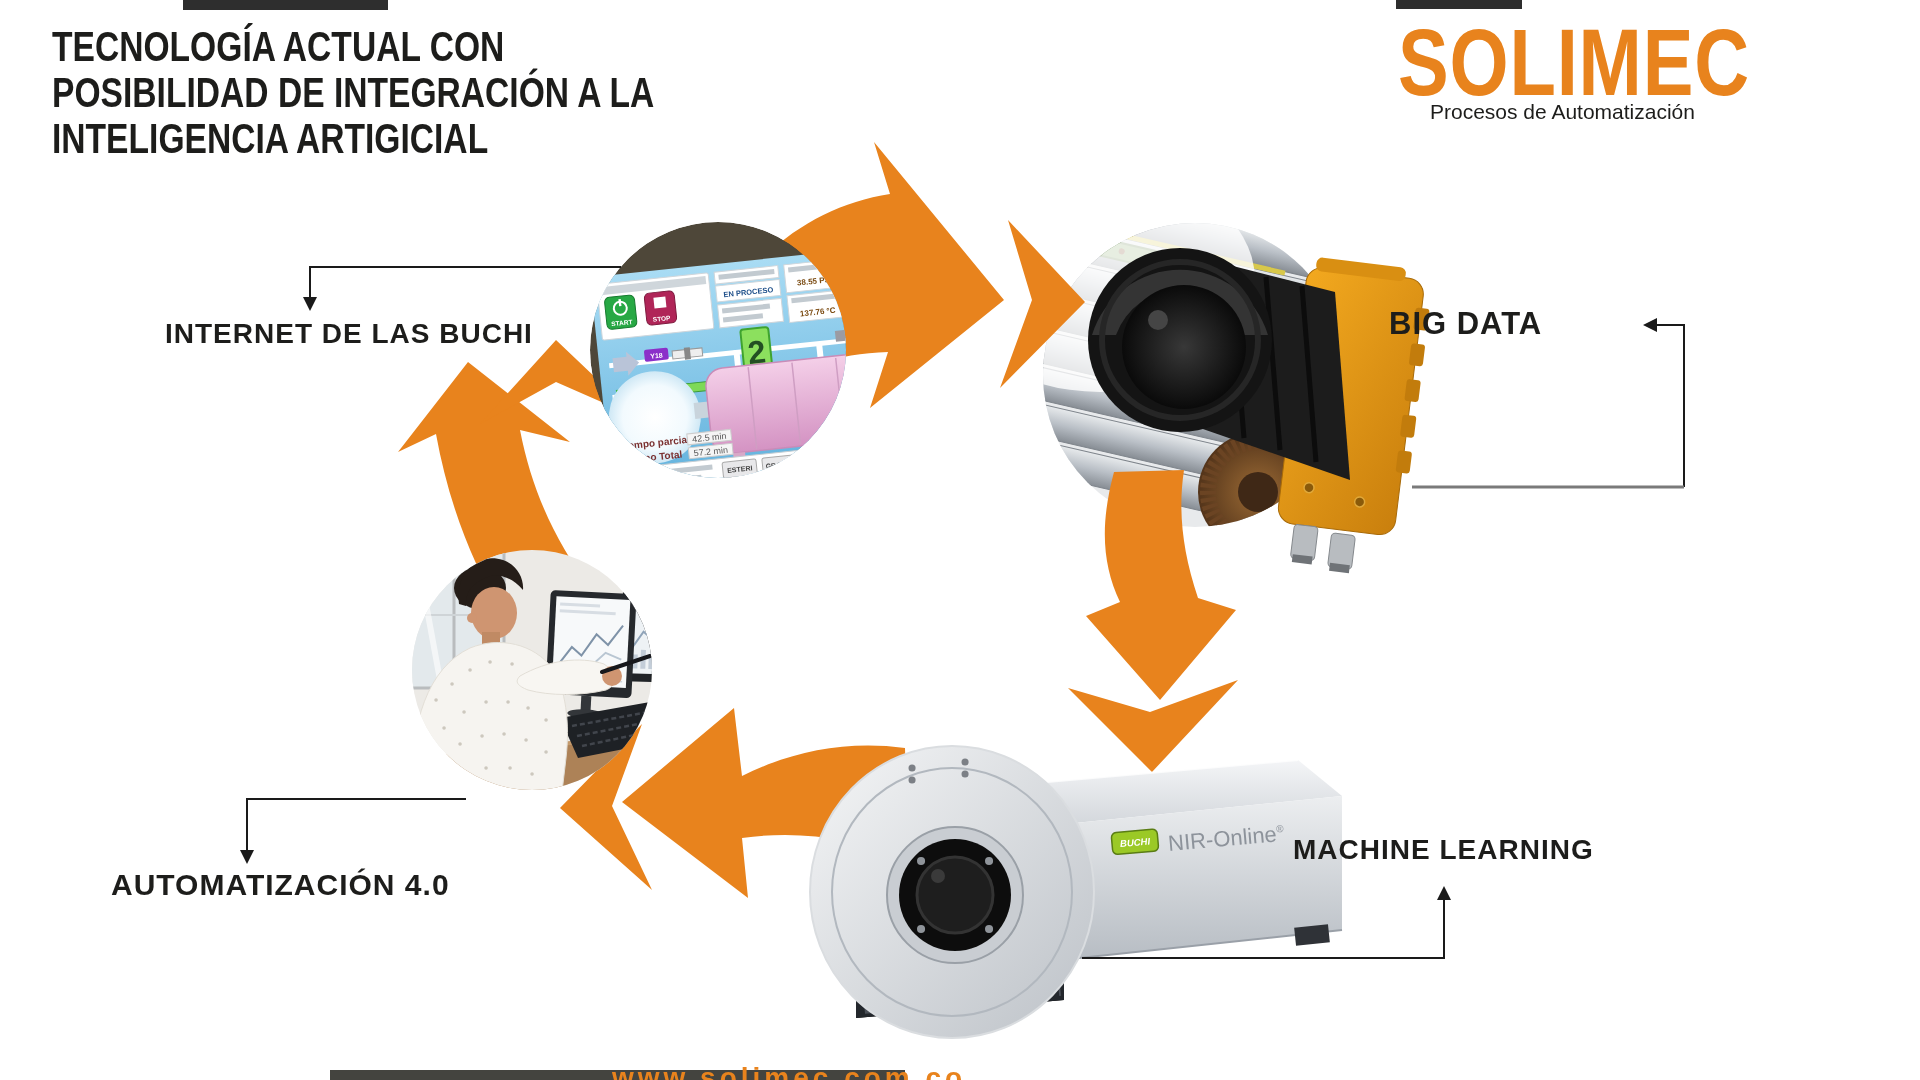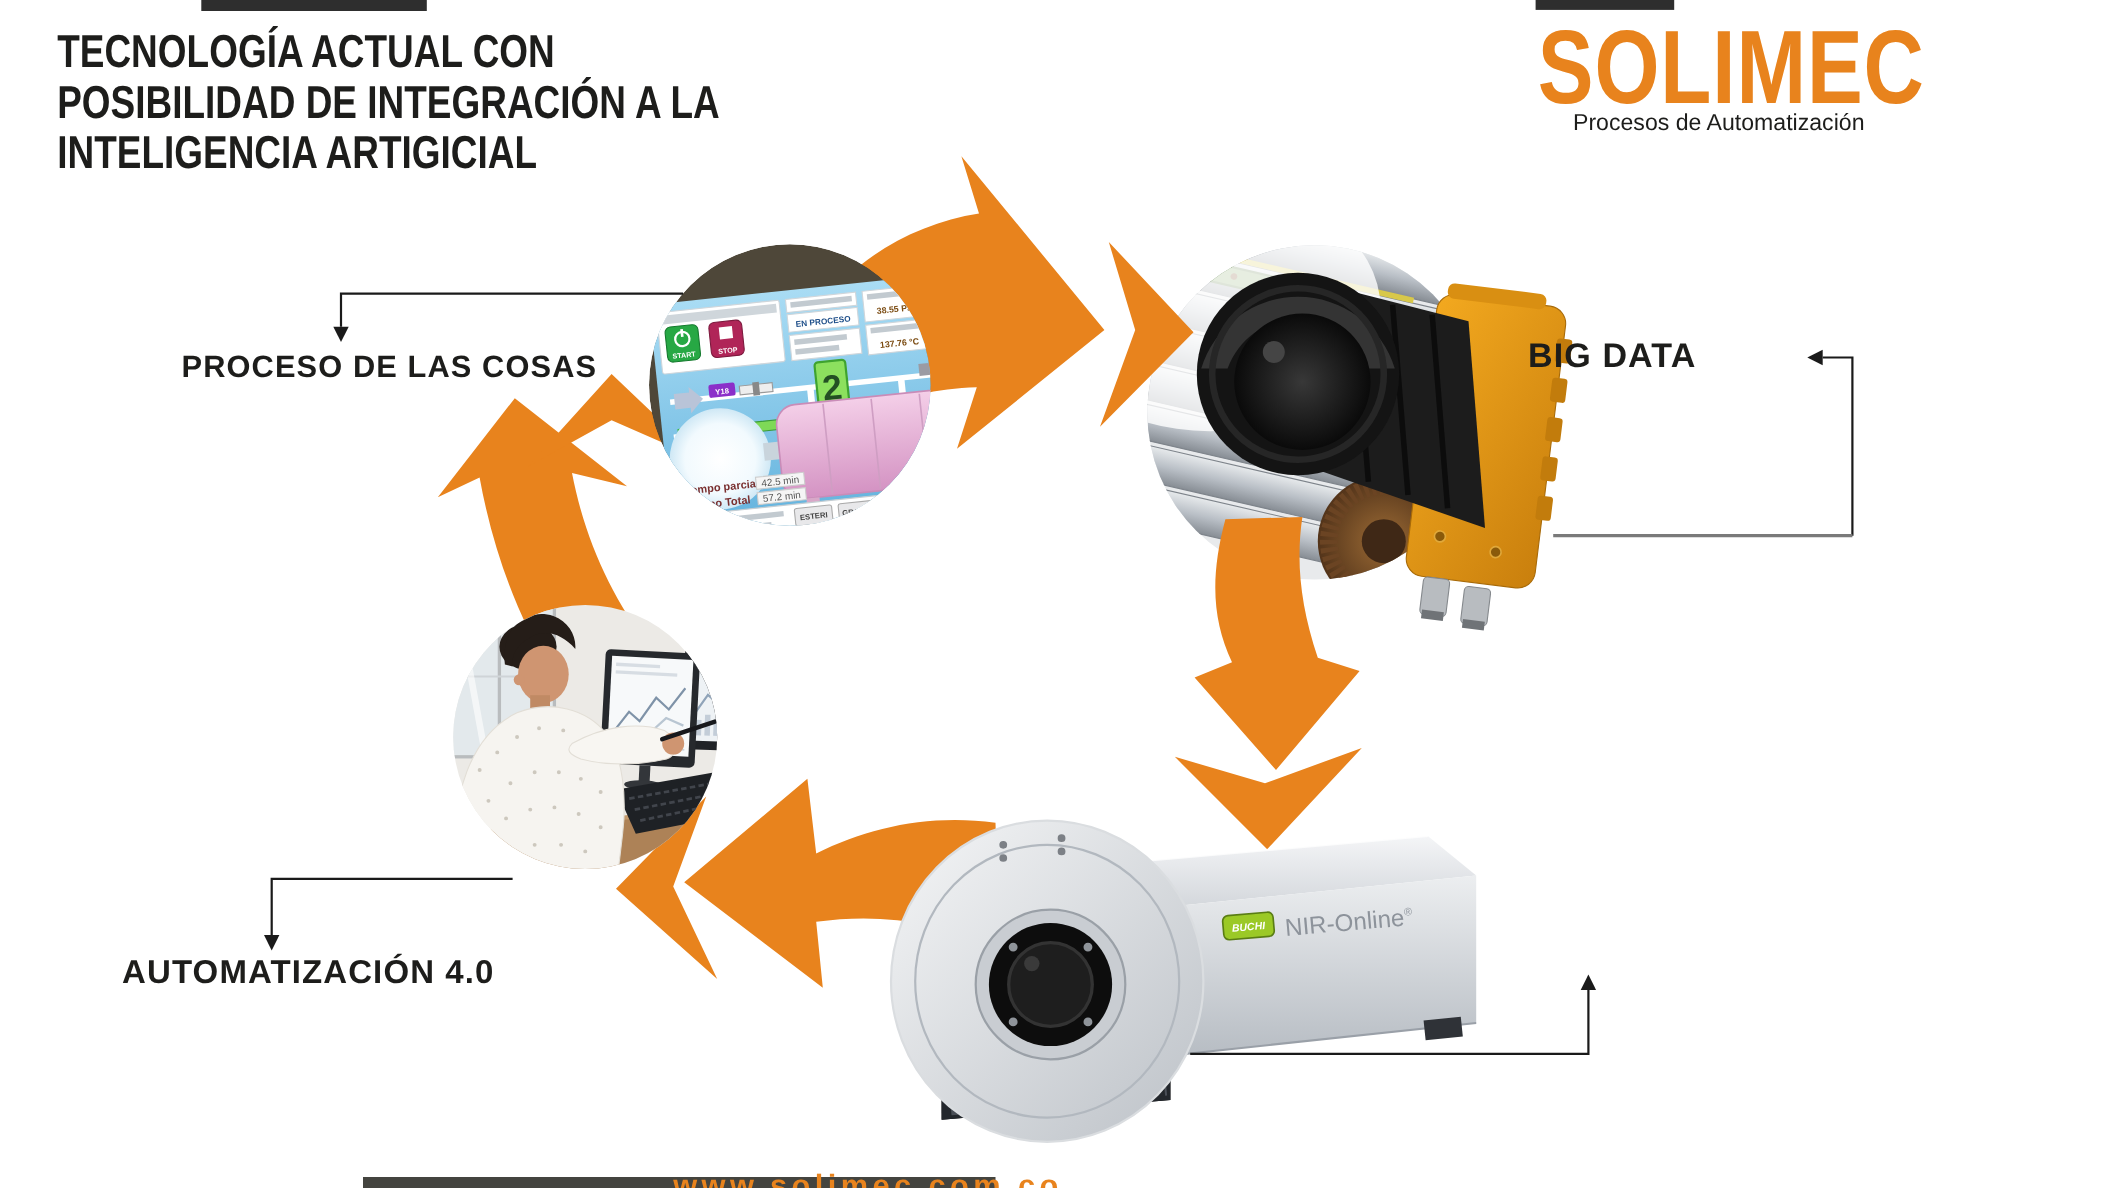--- a/index.html
+++ b/index.html
@@ -326,18 +326,19 @@
       <path d="M1657 325 H1684 V487"></path>
       <path d="M1684 487 H1412" stroke="#7a7a7a" stroke-width="3"></path>
       <polygon points="1657,318 1657,332 1643,325" fill="#1a1a1a" stroke="none"></polygon>
       <path d="M1082 958 H1444 V900"></path>
       <polygon points="1437,900 1451,900 1444,886" fill="#1a1a1a" stroke="none"></polygon>
       <path d="M466 799 H247 V850"></path>
       <polygon points="240,850 254,850 247,864" fill="#1a1a1a" stroke="none"></polygon>
     </g>
   </svg>
 
-  <div class="nodelabel" id="lbl-iot">PROCESO DE LAS COSAS</div>
+  <div class="nodelabel" id="lbl-iot">INTERNET DE LAS BUCHI</div>
   <div class="nodelabel" id="lbl-bigdata">BIG DATA</div>
+  <div class="nodelabel" id="lbl-ml">MACHINE LEARNING</div>
   <div class="nodelabel" id="lbl-auto">AUTOMATIZACIÓN 4.0</div>
 
   <a class="website" href="#">www.solimec.com.co</a>
 </div>
 
 </body></html>

